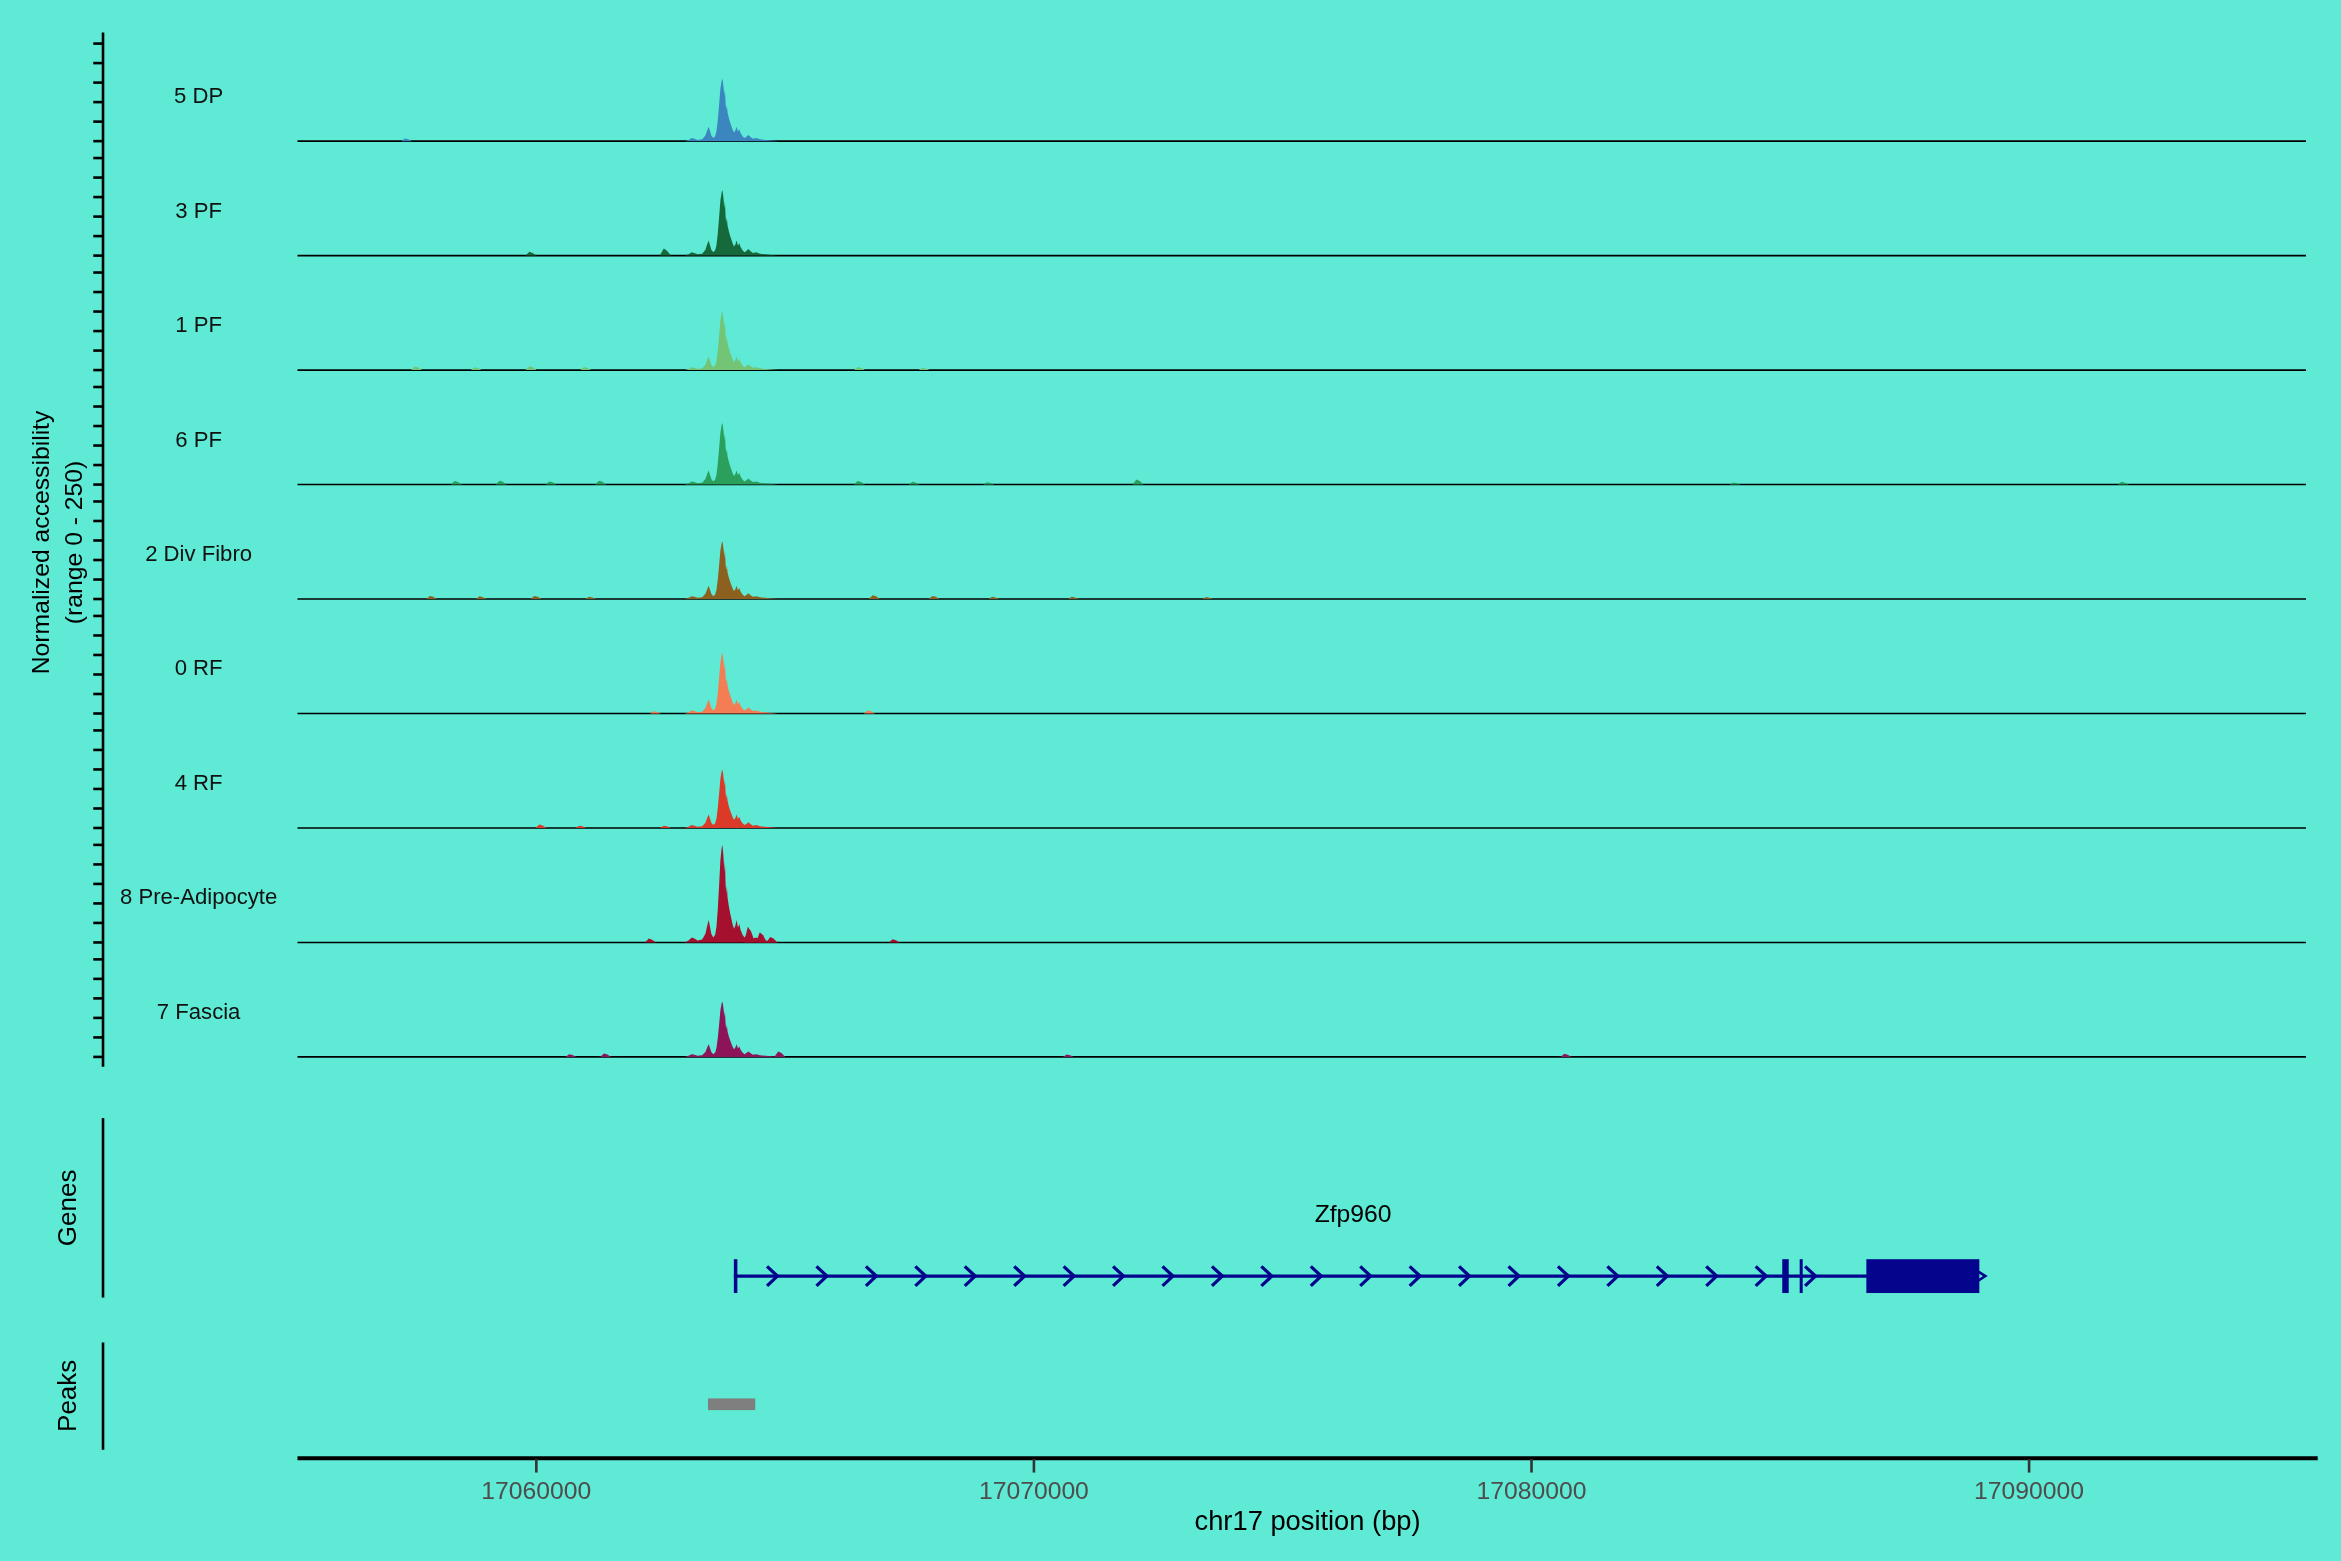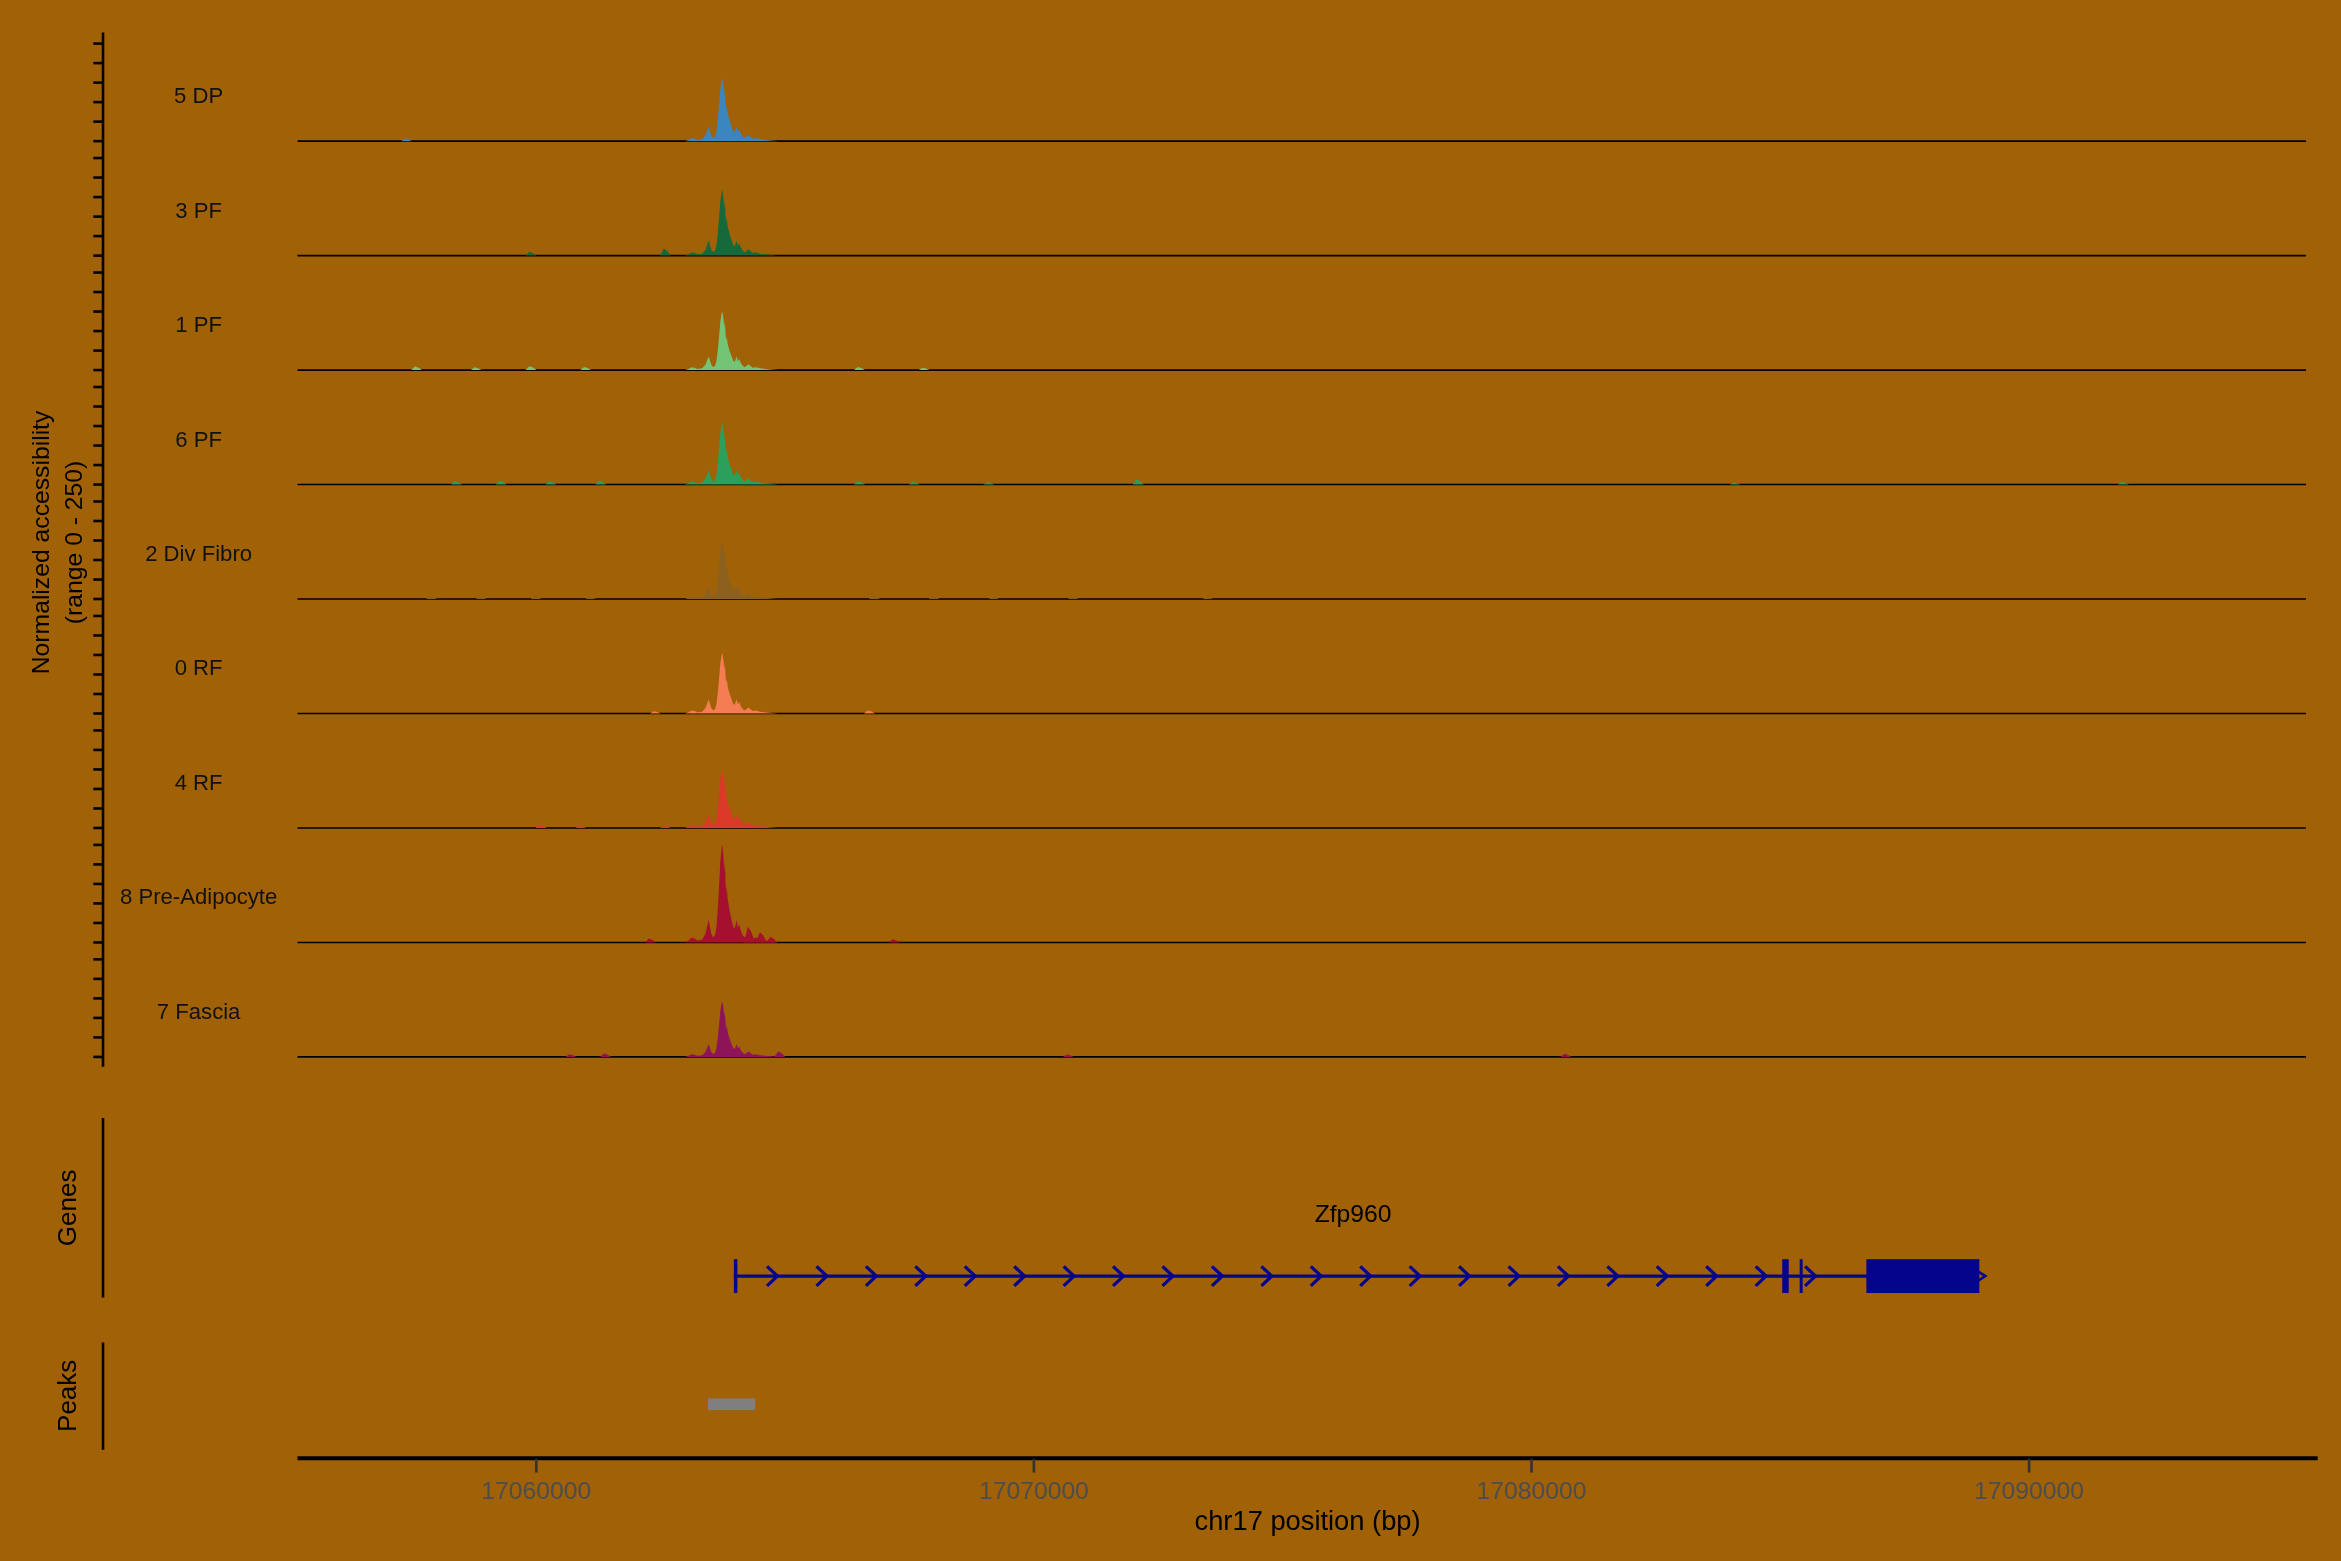--- a/index.html
+++ b/index.html
@@ -1,16 +1,16 @@
 <!DOCTYPE html>
 <html style="font-size:10.4px"><head>
 <meta charset="utf-8">
 <style>
   html,body{margin:0;padding:0;background:#ffffff;}
-  #fig{position:relative;width:2342px;height:1561px;background:#a16207;overflow:hidden;
+  #fig{position:relative;width:2342px;height:1561px;background:#5eead4;overflow:hidden;
        font-family:"Liberation Sans", sans-serif;}
   svg{display:block;}
   text{font-family:"Liberation Sans", sans-serif;}
   .ytitle{font-size:38px;fill:#000000;}
   .section-label{font-size:40px;fill:#000000;}
   .xtitle{font-size:42px;fill:#000000;}
   .gene-name{font-size:38px;fill:#000000;}
   .track-label{font-size:34px;fill:#111111;}
   .xtick-label{font-size:38px;fill:#4d4d4d;}
 </style>

